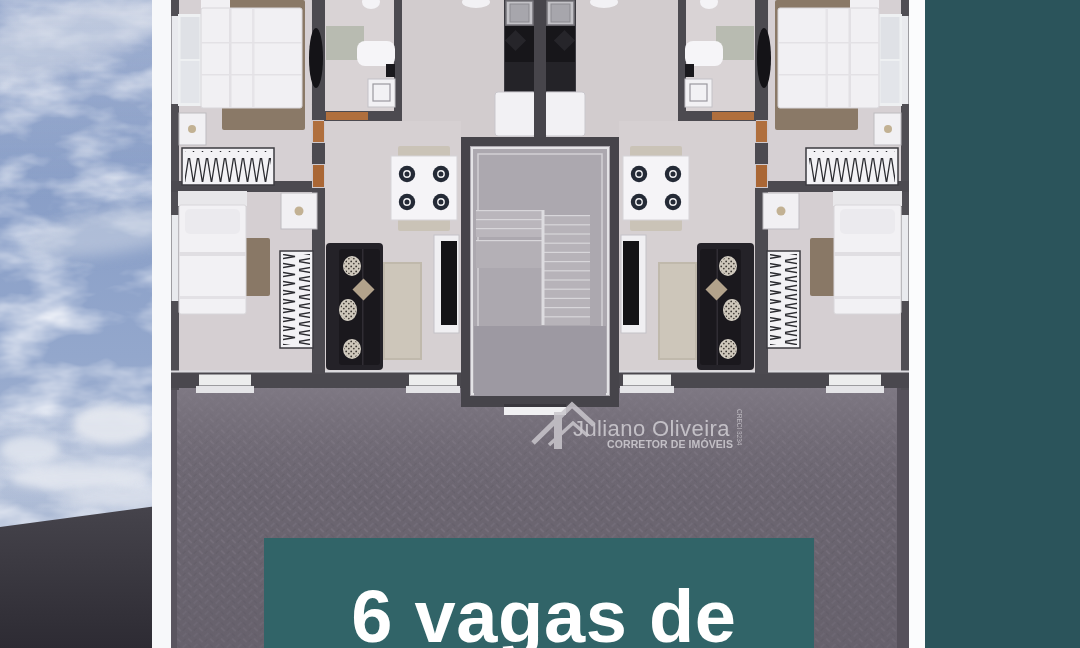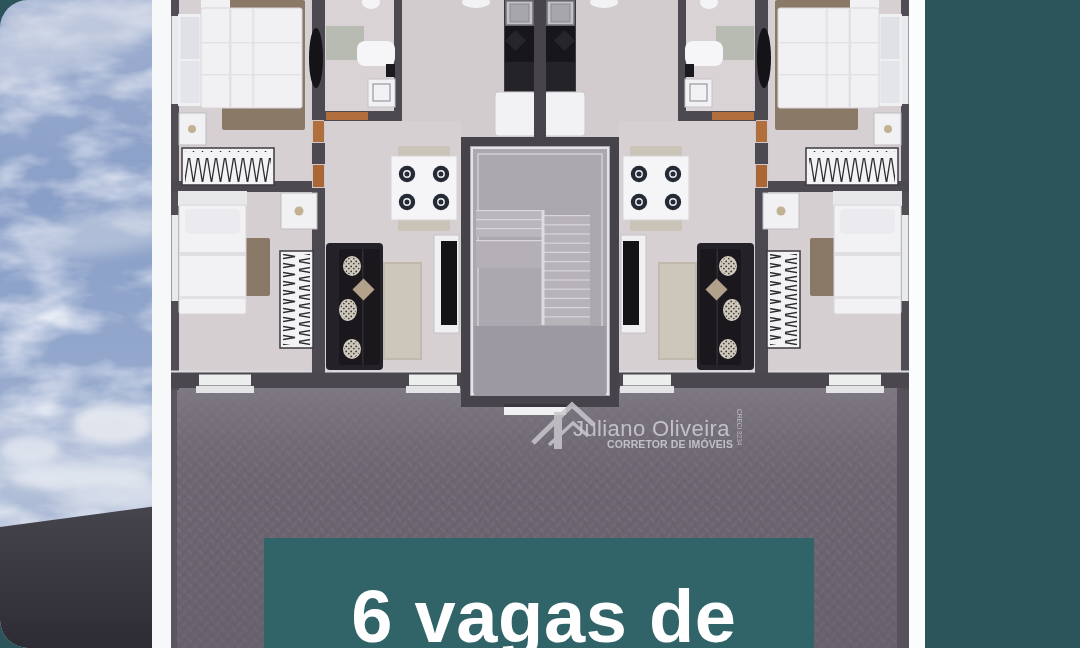--- a/index.html
+++ b/index.html
@@ -1,16 +1,16 @@
 <!DOCTYPE html>
 <html><head>
 <meta charset="utf-8">
 <style>
 html,body{margin:0;padding:0;background:#2b545b;}
-#stage{position:relative;width:1080px;height:648px;overflow:hidden;font-family:"Liberation Sans",sans-serif;border-radius:28px;}
+#stage{position:relative;width:1080px;height:648px;overflow:hidden;font-family:"Liberation Sans",sans-serif;}
 </style>
 </head>
 <body>
 <div id="stage">
 <svg width="1080" height="648" viewBox="0 0 1080 648">
 <defs>
 <linearGradient id="skyg" x1="0" y1="0" x2="0" y2="1">
 <stop offset="0" stop-color="#7e95c2"></stop>
 <stop offset="0.55" stop-color="#93a7cc"></stop>
 <stop offset="0.8" stop-color="#aebcd6"></stop>

